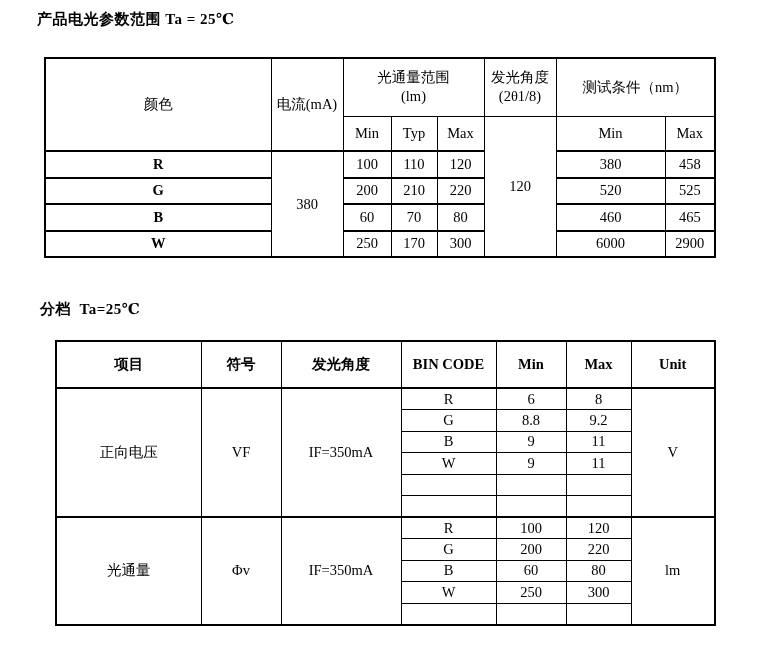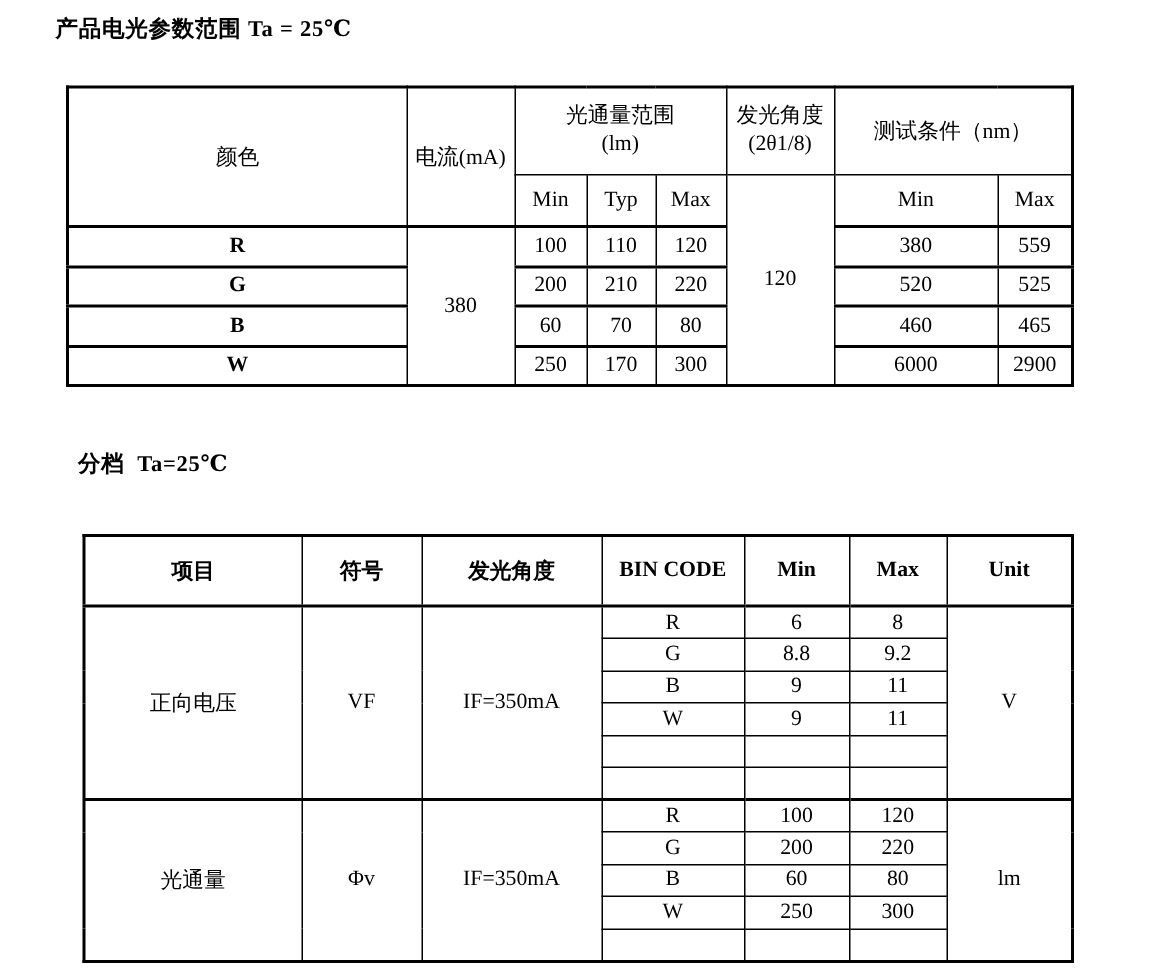--- a/index.html
+++ b/index.html
@@ -15,21 +15,21 @@
   .page { position: relative; width: 771px; height: 648px; background:#fff; }
 
   .title {
     position: absolute;
     font-weight: bold;
     font-size: 15px;
     white-space: pre;
     letter-spacing: 0.5px;
   }
   .title1 { left: 37px; top: 10px; }
-  .title2 { left: 52px; top: 300px; }
+  .title2 { left: 40px; top: 300px; }
 
   table {
     border-collapse: collapse;
     table-layout: fixed;
     position: absolute;
     font-size: 14.5px;
   }
   td {
     border: 1px solid #000;
     text-align: center;
@@ -41,21 +41,21 @@
   
   .t1 { left: 44px; top: 57px; width: 670px; border: 2px solid #000; }
   .t1 .h1row { height: 58px; }
   .t1 .h2row { height: 35px; }
   .t1 .drow  { height: 26.5px; }
   .t1 .drow td { border-top: 2px solid #000; }
   .t1 .colorval { font-weight: bold; }
   .two-line span { display: block; line-height: 19px; }
 
   
-  .t2 { left: 55px; top: 340px; width: 659px; border: 2px solid #000; margin-top: 16px; }
+  .t2 { left: 55px; top: 340px; width: 659px; border: 2px solid #000; }
   .t2 .hrow { height: 47px; }
   .t2 .hrow td { font-weight: bold; border-bottom: 2px solid #000; }
   .t2 .srow { height: 21.5px; }
   .t2 .gstart td { border-top: 2px solid #000; }
 </style>
 </head>
 <body>
 
 <div class="page">
 
@@ -94,21 +94,21 @@
         <td>Min</td>
         <td>Max</td>
       </tr>
       <tr class="drow">
         <td class="colorval">R</td>
         <td rowspan="4">380</td>
         <td>100</td>
         <td>110</td>
         <td>120</td>
         <td>380</td>
-        <td>559</td>
+        <td>458</td>
       </tr>
       <tr class="drow">
         <td class="colorval">G</td>
         <td>200</td>
         <td>210</td>
         <td>220</td>
         <td>520</td>
         <td>525</td>
       </tr>
       <tr class="drow">

